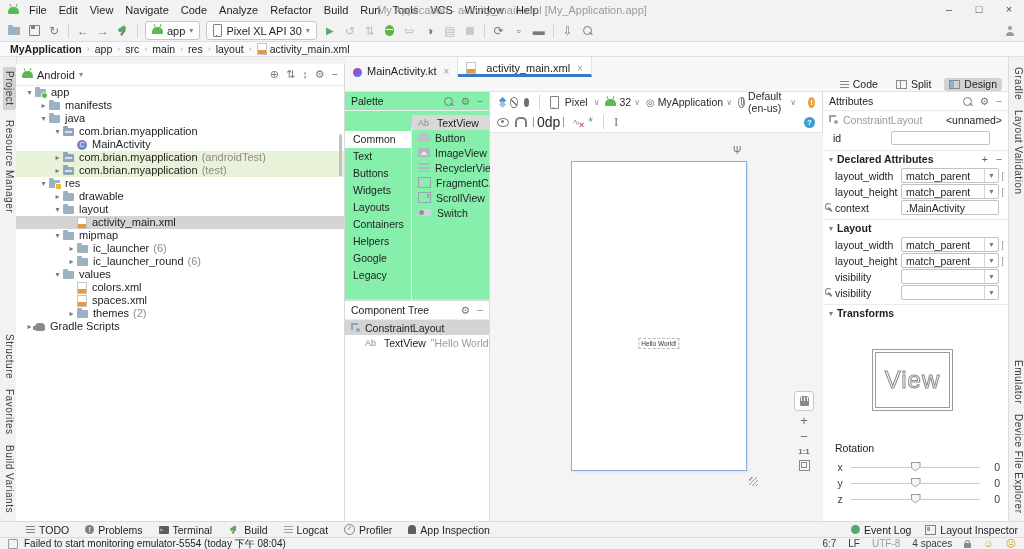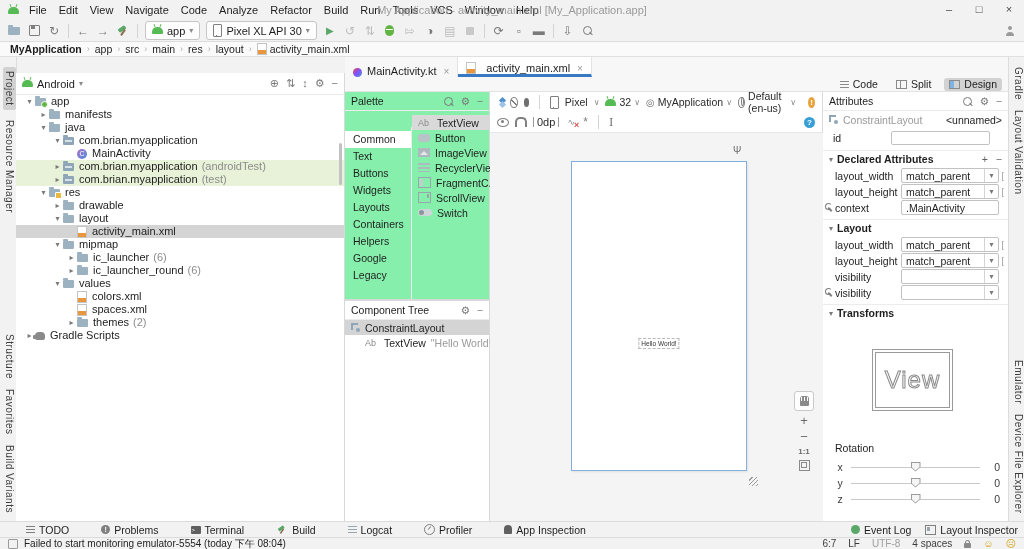--- a/index.html
+++ b/index.html
@@ -53,21 +53,21 @@
   #main{left:0;top:57px;width:1024px;height:464px}
   .stripe{top:0;width:16px;height:464px;background:#f2f2f2}
   #stripe-left{left:0;border-right:1px solid #dcdcdc}
   #stripe-right{left:1008px;border-left:1px solid #dcdcdc}
   .vlabel{writing-mode:vertical-rl;font-size:10px;color:#3c3c3c;margin:10px 0 0 2px;letter-spacing:.5px}
   .vlabel.sel{background:#d2d2d2;padding:4px 1px;border-radius:2px}
   .stripe .spacer{flex:1}
   .stripe{display:flex;flex-direction:column;align-items:center}
 
   
-  #project-panel{left:16px;top:16px;width:329px;height:464px;background:#fff;border-right:1px solid #d9d9d9;box-sizing:border-box}
+  #project-panel{left:16px;top:7px;width:329px;height:464px;background:#fff;border-right:1px solid #d9d9d9;box-sizing:border-box}
   #project-header{height:21px;border-bottom:1px solid #ececec;display:flex;align-items:center;padding:0 6px;background:#fff}
   #project-header .hicons{margin-left:auto;display:flex;gap:7px;color:#7a7a7a;font-size:11px}
   #project-tree{position:relative}
   .trow{height:13px;display:flex;align-items:center;font-size:11px;line-height:13px;white-space:nowrap}
   .trow .chevron{width:11px;text-align:center;color:#7a7a7a;font-size:8px;flex:none}
   .trow .suffix{color:#8c8c8c;margin-left:4px}
   .trow.green{background:#e8f2d8}
   .trow.selected{background:#d4d4d4}
   .ticon{flex:none;margin-right:5px;position:relative}
   .ti-folder,.ti-module,.ti-res{width:11px;height:8px;background:#9db2c0;border-radius:1px;position:relative}
@@ -144,21 +144,21 @@
   .di-noslash{width:9px;height:9px;border:1px solid #7f7f7f;border-radius:50%;background:linear-gradient(45deg,transparent 44%,#7f7f7f 44% 56%,transparent 56%)}
   .di-night{width:9px;height:9px;border-radius:50%;background:#6f6f6f}
   .di-theme{color:#6f6f6f;font-size:10px}
   .di-globe{width:9px;height:9px;border:1px solid #7f7f7f;border-radius:50%;position:relative}
   .di-globe::after{content:"";position:absolute;left:2px;top:-1px;width:3px;height:9px;border:1px solid #7f7f7f;border-radius:50%;box-sizing:border-box}
   .di-warn{width:11px;height:11px;border-radius:50%;background:#e8a33d;color:#fff;font-size:8px;font-weight:bold;line-height:11px;text-align:center}
   .di-help{width:11px;height:11px;border-radius:50%;background:#389fd6;color:#fff;font-size:8px;font-weight:bold;line-height:11px;text-align:center}
   .di-eye{width:10px;height:7px;border:1px solid #7f7f7f;border-radius:50%;position:relative}
   .di-eye::after{content:"";position:absolute;left:3px;top:1.5px;width:3px;height:3px;border-radius:50%;background:#7f7f7f}
   .di-magnet{width:8px;height:8px;border:2px solid #7f7f7f;border-top:none;border-radius:0 0 5px 5px;transform:rotate(180deg)}
-  .di-margin{font-size:11px;color:#2b2b2b;border-left:1px solid #9a9a9a;border-right:1px solid #9a9a9a;padding:0 3px;height:10px;line-height:10px}
+  .di-margin{font-size:14px;color:#2b2b2b;border-left:1px solid #9a9a9a;border-right:1px solid #9a9a9a;padding:0 3px;height:10px;line-height:10px}
   .di-clear{position:relative;width:12px;height:11px;color:#8a8a8a;font-size:9px}
   .di-clear::after{content:"\00d7";position:absolute;right:-2px;bottom:-2px;color:#d64f4f;font-size:9px;font-weight:bold}
   .di-wand{color:#7f7f7f;font-size:12px}
   .di-ibeam{font-family:"DejaVu Serif",serif;color:#6f6f6f;font-size:11px}
   #canvas{position:absolute;left:0;top:40px;width:333px;height:389px;background:#f4f4f4;border-top:1px solid #e6e6e6;box-sizing:border-box}
   #phone{position:absolute;left:81px;top:28px;width:174px;height:308px;background:#fff;border:1px solid #84aede;box-shadow:1px 1px 2px rgba(0,0,0,.08)}
   #hello{position:absolute;left:50%;top:176px;transform:translateX(-50%);font-size:6.5px;color:#333;background:#fff;border:1px dashed #b9b9b9;padding:1px 2px;white-space:nowrap}
   #signal{position:absolute;left:243px;top:12px;color:#6f6f6f;font-size:10px}
   #resize-handle{position:absolute;left:259px;top:344px;width:9px;height:9px;background:repeating-linear-gradient(135deg,transparent 0 2px,#9a9a9a 2px 3px)}
   #zoombar{position:absolute;right:9px;top:258px;display:flex;flex-direction:column;align-items:center;gap:4px}
@@ -196,21 +196,21 @@
   #rotation-label{position:absolute;left:12px;top:350px}
   .slider-row{position:absolute;left:12px;right:8px;height:14px;display:flex;align-items:center;gap:6px}
   .slider-row .axis{width:10px;text-align:center;color:#3c3c3c}
   .slider-track{flex:1;height:1px;background:#c9c9c9;position:relative}
   .slider-handle{position:absolute;left:50%;top:-5px;transform:translateX(-50%);width:10px;height:10px;background:#9c9c9c;clip-path:polygon(0 0,100% 0,100% 55%,50% 100%,0 55%)}
   .slider-handle::after{content:"";position:absolute;left:1px;top:1px;right:1px;bottom:1px;background:#f5f5f5;clip-path:polygon(0 0,100% 0,100% 55%,50% 100%,0 55%)}
   .slider-val{width:14px;text-align:right;color:#3c3c3c}
 
   
   #bottombar{left:0;top:521px;width:1024px;height:16px;background:#f2f2f2;border-top:1px solid #dcdcdc;display:flex;align-items:center;padding:0 6px;box-sizing:border-box;font-size:10.5px}
-  .btool{display:flex;align-items:center;gap:4px;margin-right:32px}
+  .btool{display:flex;align-items:center;gap:4px;margin-right:16px}
   .bi{display:inline-block}
   .bi-todo{width:9px;height:7px;background:repeating-linear-gradient(#7f7f7f 0 1px,transparent 1px 3px)}
   .bi-problems{width:9px;height:9px;border-radius:50%;background:#7f7f7f;color:#fff;font-size:7px;line-height:9px;text-align:center;font-weight:bold}
   .bi-terminal{width:9px;height:8px;background:#5f5f5f;color:#fff;font-size:6px;line-height:8px;text-align:left;padding-left:1px;border-radius:1px}
   .bi-logcat{width:9px;height:7px;background:repeating-linear-gradient(#9aa6ad 0 1px,transparent 1px 3px)}
   .bi-profiler{width:9px;height:9px;border:1px solid #7f7f7f;border-radius:50%;position:relative}
   .bi-profiler::after{content:"";position:absolute;left:4px;top:1px;width:1px;height:4px;background:#7f7f7f;transform:rotate(40deg)}
   .bi-inspect{width:8px;height:9px;background:#5f5f5f;border-radius:4px 4px 1px 1px}
   .bi-eventlog{width:9px;height:9px;border-radius:50%;background:#59a869}
   .bi-layoutinsp{width:9px;height:8px;border:1px solid #7f7f7f;position:relative}

